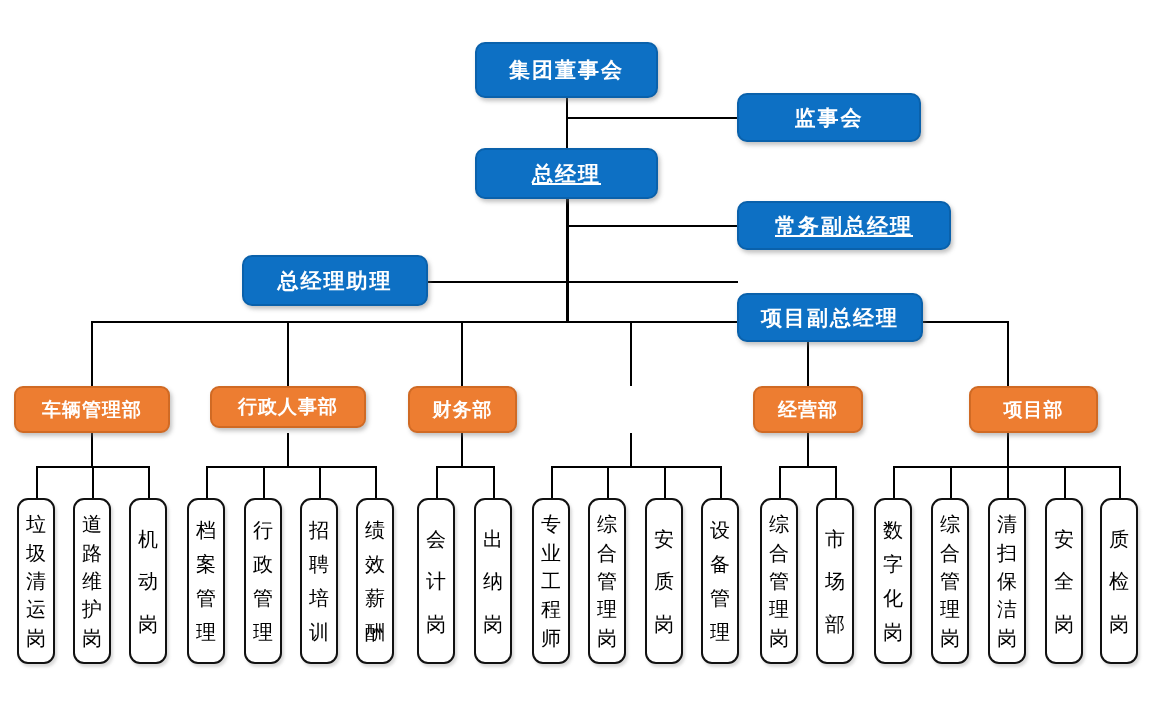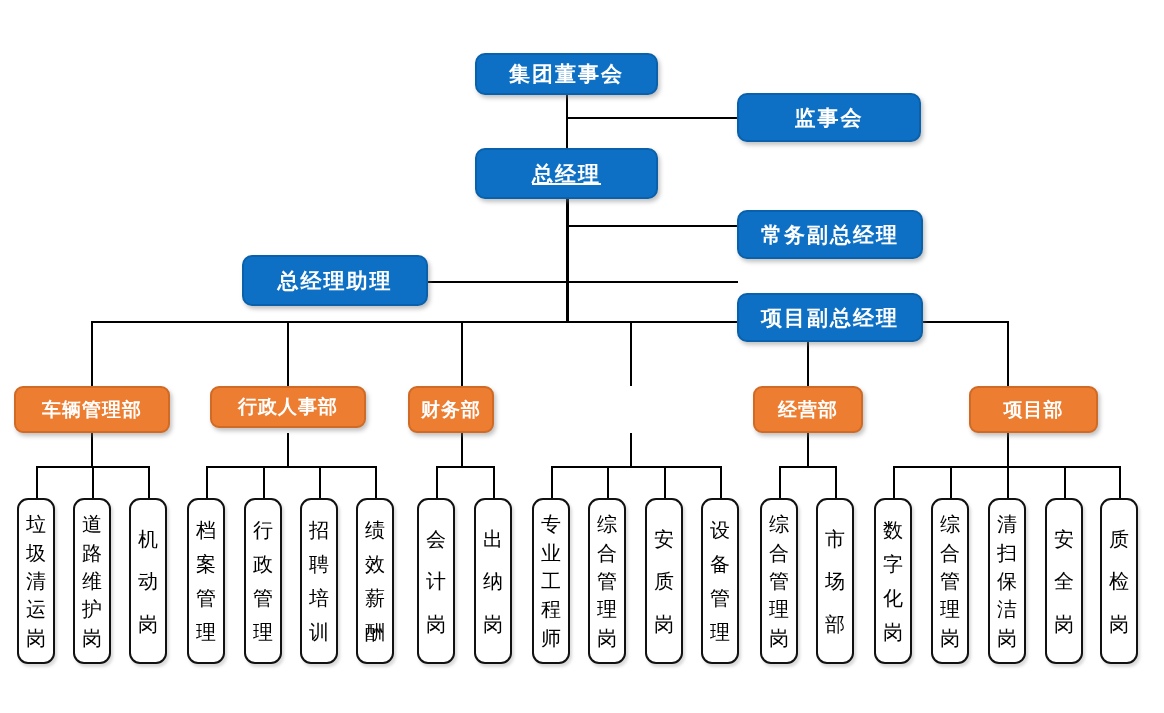--- a/index.html
+++ b/index.html
@@ -111,30 +111,30 @@
   <div class="vline" style="left:664px;  top:466px; height:32px;"></div>
   <div class="vline" style="left:720px;  top:466px; height:32px;"></div>
   <div class="vline" style="left:779px;  top:466px; height:32px;"></div>
   <div class="vline" style="left:835px;  top:466px; height:32px;"></div>
   <div class="vline" style="left:893px;  top:466px; height:32px;"></div>
   <div class="vline" style="left:950px;  top:466px; height:32px;"></div>
   <div class="vline" style="left:1007px; top:466px; height:32px;"></div>
   <div class="vline" style="left:1064px; top:466px; height:32px;"></div>
   <div class="vline" style="left:1119px; top:466px; height:32px;"></div>
 
-  <div class="node box-blue" style="left:475px; top:53px; width:183px; height:42px;">集团董事会</div>
+  <div class="node box-blue" style="left:475px; top:42px; width:183px; height:56px;">集团董事会</div>
   <div class="node box-blue" style="left:737px; top:93px; width:184px; height:49px;">监事会</div>
   <div class="node box-blue" style="left:475px; top:148px; width:183px; height:51px;text-decoration:underline;">总经理</div>
-  <div class="node box-blue" style="left:737px; top:210px; width:186px; height:49px;">常务副总经理</div>
+  <div class="node box-blue" style="left:737px; top:201px; width:214px; height:49px;text-decoration:underline;">常务副总经理</div>
   <div class="node box-blue" style="left:242px; top:255px; width:186px; height:51px;">总经理助理</div>
   <div class="node box-blue" style="left:737px; top:257px; width:186px; height:49px;margin-top:36px;">项目副总经理</div>
 
   <div class="node box-orange" style="left:14px; top:386px; width:156px; height:47px;">车辆管理部</div>
   <div class="node box-orange" style="left:210px; top:386px; width:156px; height:42px;">行政人事部</div>
-  <div class="node box-orange" style="left:408px; top:386px; width:86px; height:47px;">财务部</div>
+  <div class="node box-orange" style="left:408px; top:386px; width:109px; height:47px;">财务部</div>
   <div class="node box-orange" style="left:753px; top:386px; width:110px; height:47px;">经营部</div>
   <div class="node box-orange" style="left:953px; top:386px; width:129px; height:47px;margin-left:16px;">项目部</div>
 
   <div class="node box-pos" style="left:17px; top:498px; width:38px; height:166px;">
       <span>垃</span>
       <span>圾</span>
       <span>清</span>
       <span>运</span>
       <span>岗</span>
     </div>

